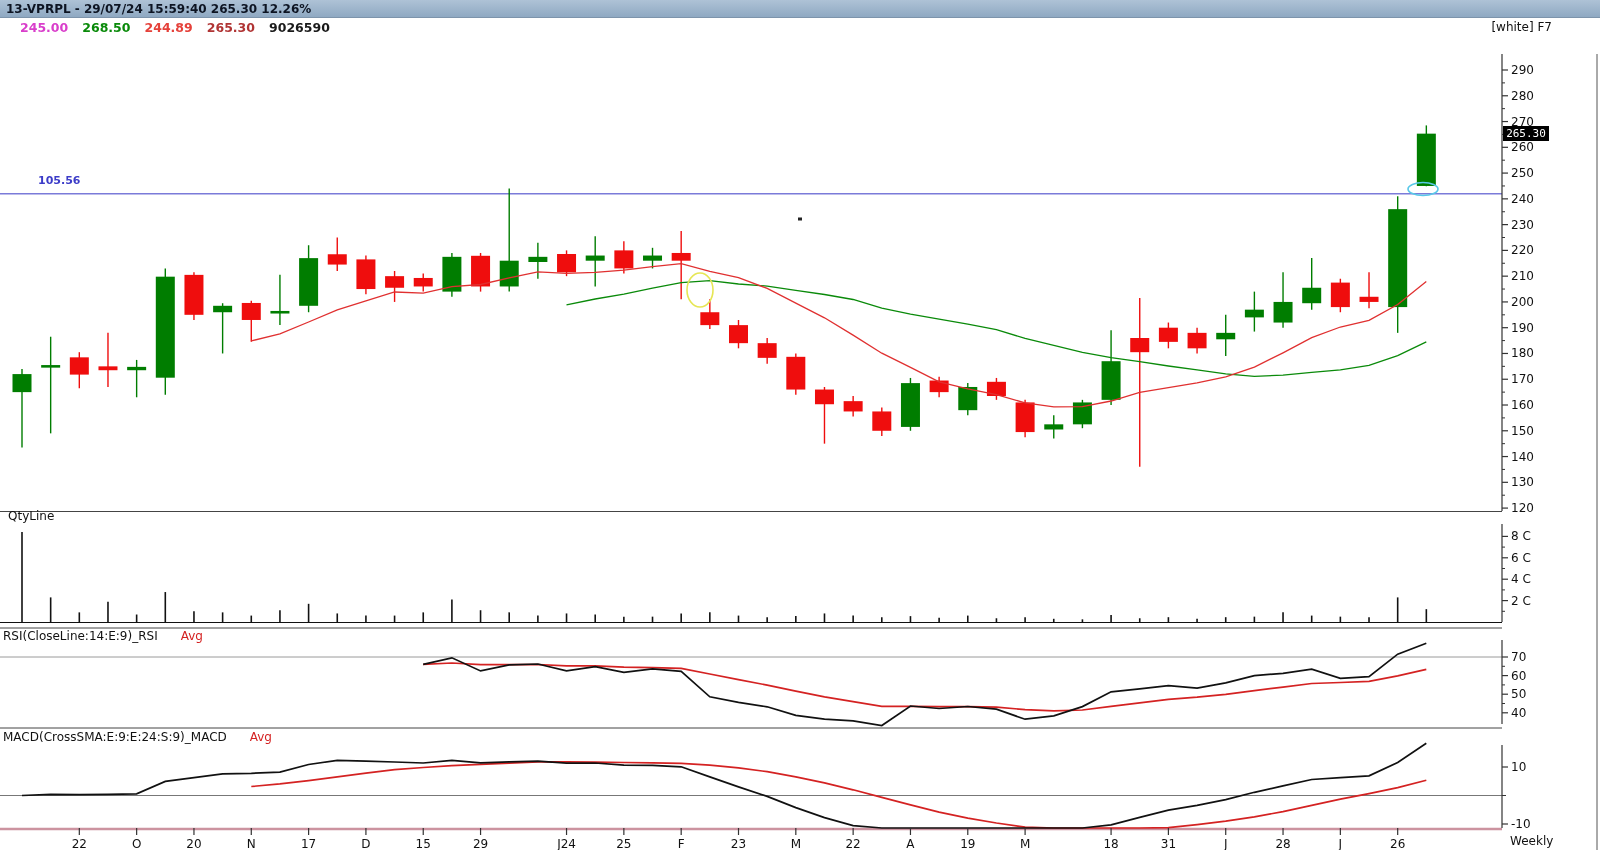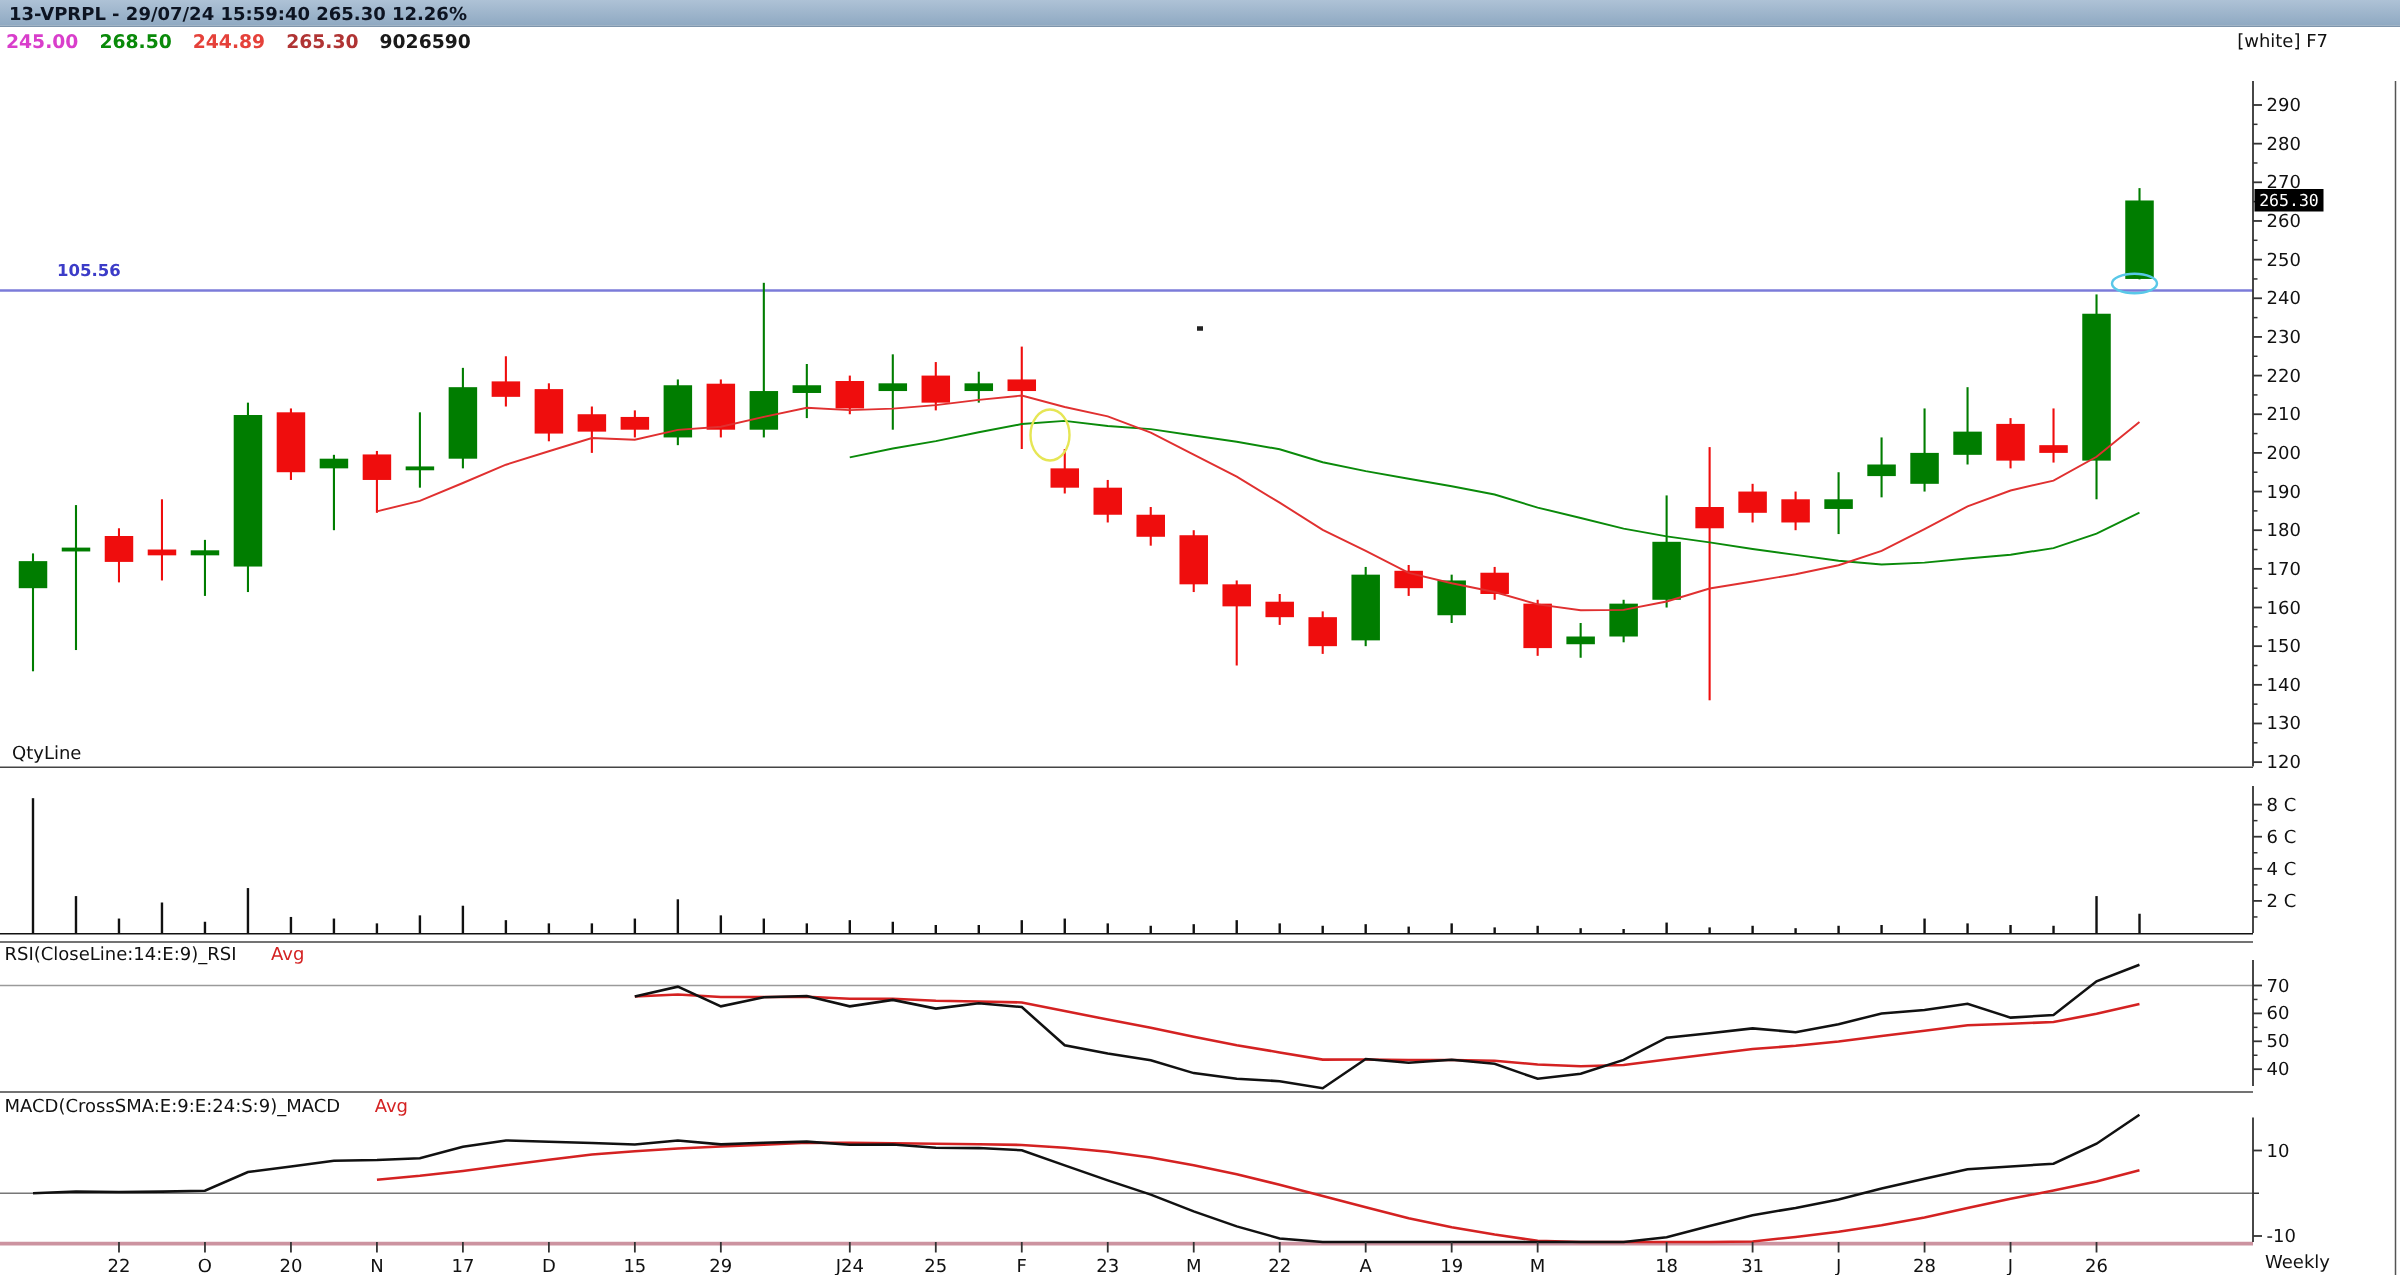--- a/index.html
+++ b/index.html
@@ -8,21 +8,21 @@
   .app { position:relative; width:1600px; height:756px; background:#fff; }
   .titlebar {
     position:absolute; left:0; top:0; width:1600px; height:18px;
     background:linear-gradient(#aec2d6,#8fa9c2);
     border-bottom:1px solid #7d94ab;
     font-size:12px; font-weight:600; color:#0d1422;
     line-height:18px; padding-left:6px;
   }
   .quote-row {
     position:absolute; left:0; top:19px; height:17px; width:900px;
-    font-size:12.5px; font-weight:600; line-height:17px; padding-left:4px;
+    font-size:12.5px; font-weight:600; line-height:17px; padding-left:20px;
     white-space:nowrap;
   }
   .quote-row span { margin-right:14px; }
   .indicator-row {
     position:absolute; left:0; top:37px; height:16px; width:1100px;
     font-size:12px; line-height:16px; padding-left:7px; white-space:nowrap;
   }
   .indicator-row span { margin-right:4px; }
   .top-right {
     position:absolute; right:48px; top:20px; font-size:12px; color:#111;margin-left:44px;
@@ -373,21 +373,21 @@
         <text x="1225.72" y="848" font-size="12" font-family="DejaVu Sans, Liberation Sans, sans-serif" fill="#111" text-anchor="middle">J</text>
         <line x1="1283.04" y1="828" x2="1283.04" y2="835" stroke="#333" stroke-width="1.2"></line>
         <text x="1283.04" y="848" font-size="12" font-family="DejaVu Sans, Liberation Sans, sans-serif" fill="#111" text-anchor="middle">28</text>
         <line x1="1340.36" y1="828" x2="1340.36" y2="835" stroke="#333" stroke-width="1.2"></line>
         <text x="1340.36" y="848" font-size="12" font-family="DejaVu Sans, Liberation Sans, sans-serif" fill="#111" text-anchor="middle">J</text>
         <line x1="1397.68" y1="828" x2="1397.68" y2="835" stroke="#333" stroke-width="1.2"></line>
         <text x="1397.68" y="848" font-size="12" font-family="DejaVu Sans, Liberation Sans, sans-serif" fill="#111" text-anchor="middle">26</text>
       </g>
     </svg>
 
-  <div class="panel-label" style="left:8px; top:495px;text-align:right;">
+  <div class="panel-label" style="left:8px; top:509px;text-align:right;">
     <span>QtyLine</span>
   </div>
   <div class="panel-label" style="left:3px; top:629px;">
     <span>RSI(CloseLine:14:E:9)_RSI</span><span class="avg">Avg</span>
   </div>
   <div class="panel-label" style="left:3px; top:730px;">
     <span>MACD(CrossSMA:E:9:E:24:S:9)_MACD</span><span class="avg">Avg</span>
   </div>
 
   <div class="lvl-label" style="left:38px; top:174px;">105.56</div>

